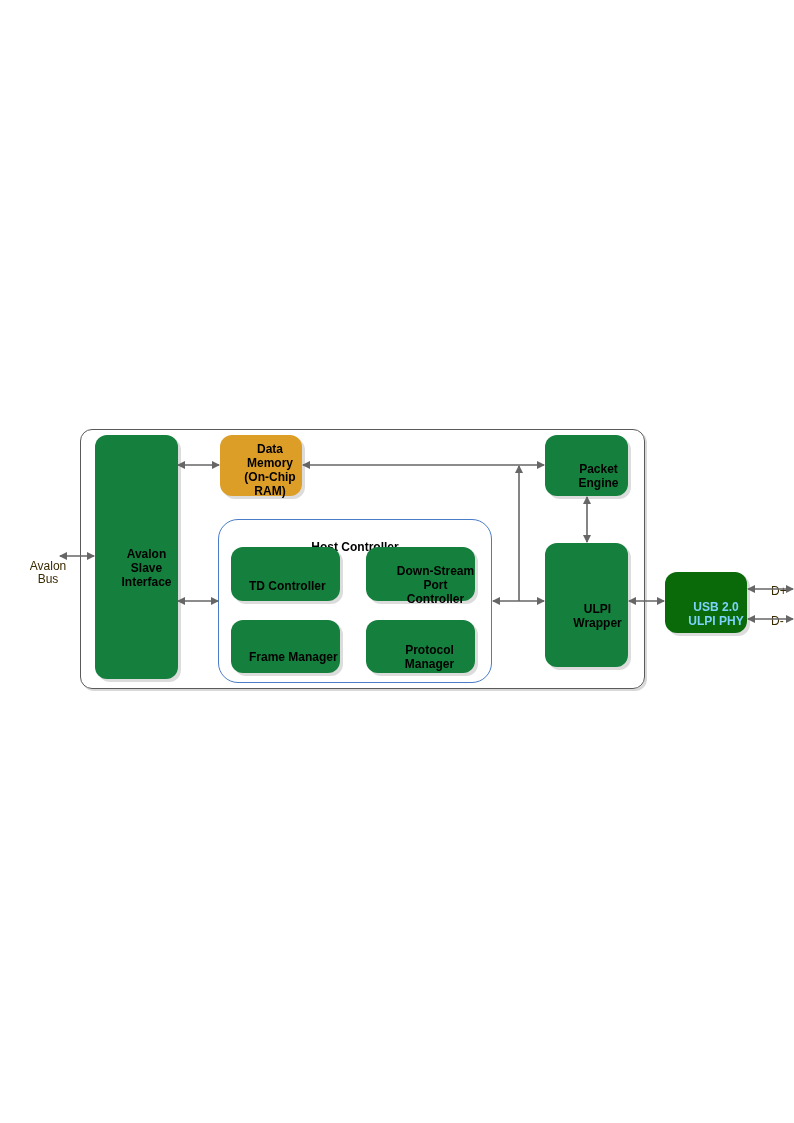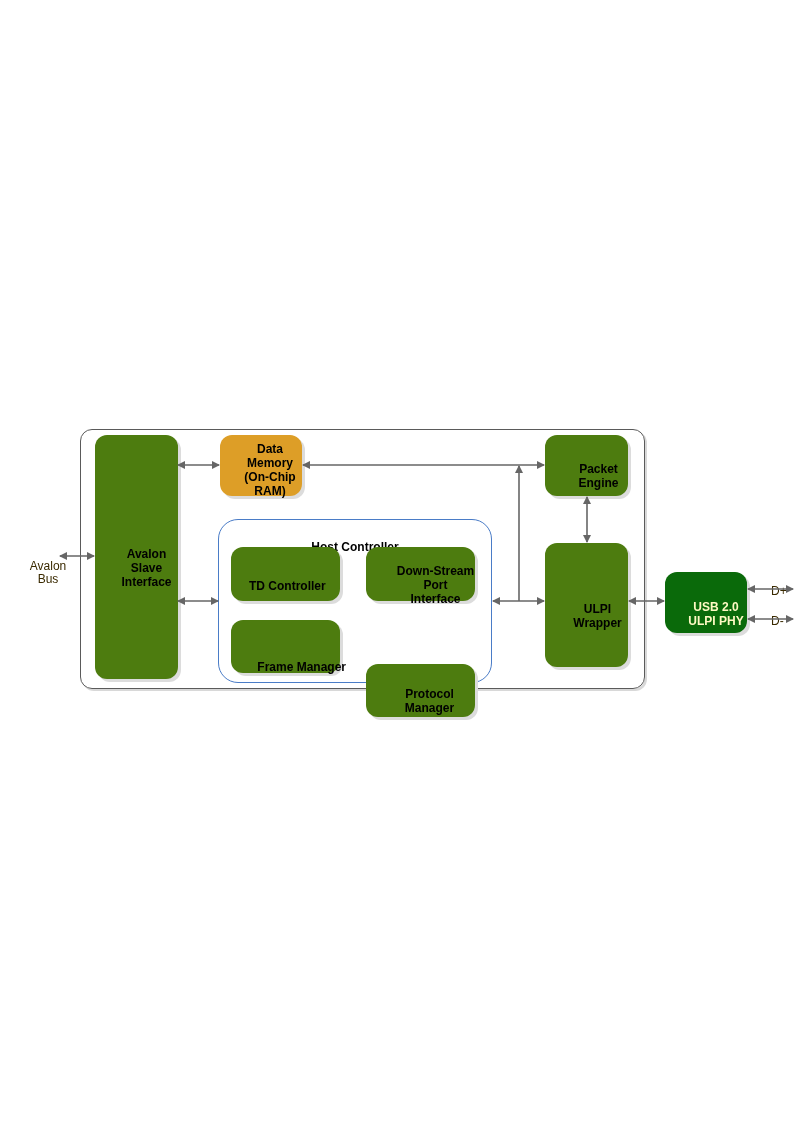--- a/index.html
+++ b/index.html
@@ -29,23 +29,23 @@
       position: absolute;
       border-radius: 12px;
       box-shadow: 3px 3px 0 #dcdcdc;
       color: #000;
       font-weight: bold;
       font-size: 12px;
       line-height: 14px;
       text-align: center;
       box-sizing: border-box;
     }
-    .yellow { background: #4d7c0f; }
+    .yellow { background: #15803d; }
     .orange { background: #dd9e27; }
-    .green { background: #0a6a0a; color: #fef9c3; }
+    .green { background: #0a6a0a; color: #7dd3fc; }
     .block .lbl {
       position: absolute;
       white-space: pre-line;
     }
     .hc {
       position: absolute;
       left: 218px;
       top: 519px;
       width: 274px;
       height: 164px;
@@ -108,28 +108,28 @@
   <div class="hc-title">Host Controller</div>
 </div>
 
 <div class="block yellow" style="left:231px; top:547px; width:109px; height:54px;">
   <span class="lbl" style="left:18px; right:0; top:32px; text-align:left;">TD Controller</span>
 </div>
 
 <div class="block yellow" style="left:366px; top:547px; width:109px; height:54px;">
   <span class="lbl" style="left:22px; right:-8px; top:17px; text-align:center;">Down-Stream
 Port
-Interface</span>
+Controller</span>
 </div>
 
 <div class="block yellow" style="left:231px; top:620px; width:109px; height:53px;">
-  <span class="lbl" style="left:18px; right:-6px; top:40px; text-align:right;">Frame Manager</span>
+  <span class="lbl" style="left:18px; right:-6px; top:30px; text-align:left;">Frame Manager</span>
 </div>
 
-<div class="block yellow" style="left:366px; top:620px; width:109px; height:53px;margin-top:44px;">
+<div class="block yellow" style="left:366px; top:620px; width:109px; height:53px;">
   <span class="lbl" style="left:18px; right:0; top:23px; text-align:center;">Protocol
 Manager</span>
 </div>
 
 <div class="block yellow" style="left:545px; top:435px; width:83px; height:61px;">
   <span class="lbl" style="left:24px; right:0; top:27px; text-align:center;">Packet
 Engine</span>
 </div>
 
 <div class="block yellow" style="left:545px; top:543px; width:83px; height:124px;padding-left:16px;">

